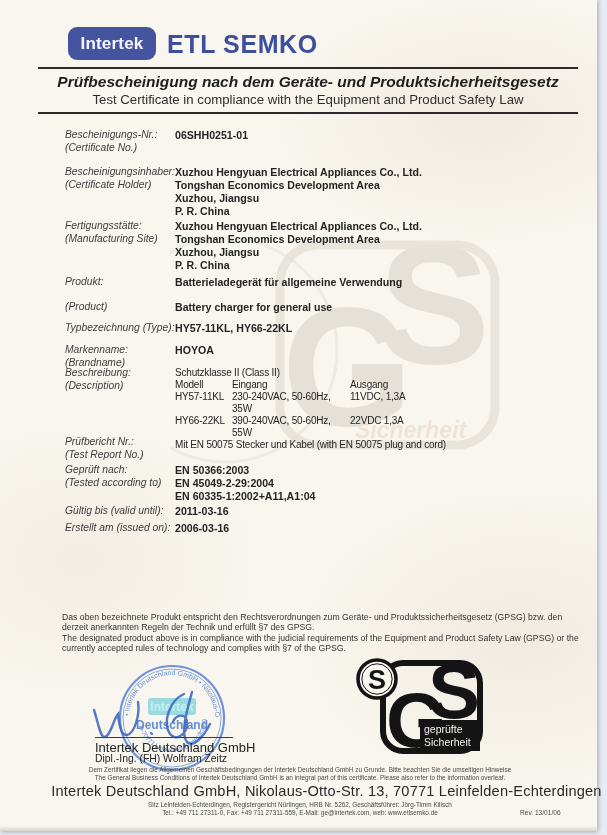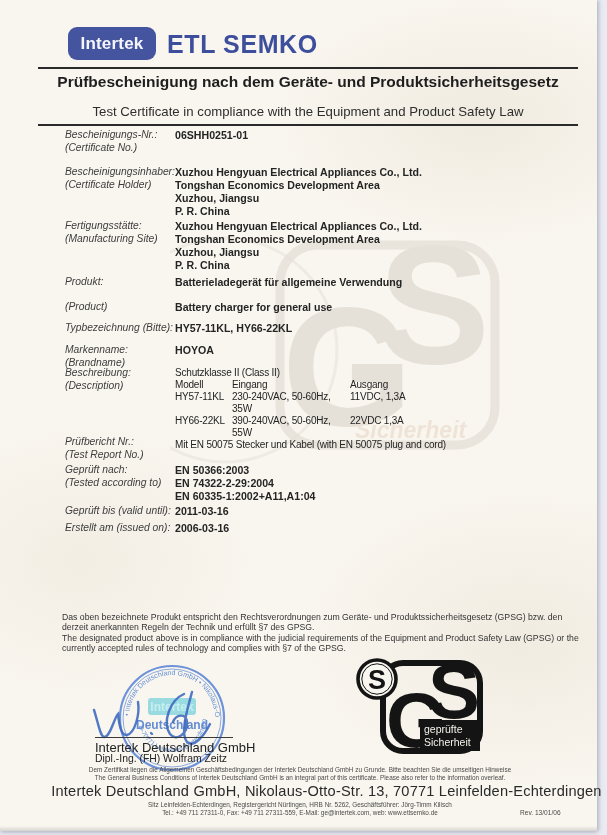--- a/index.html
+++ b/index.html
@@ -26,22 +26,22 @@
   }
   .brand-text{
     position:absolute;left:167px;top:30px;
     font-size:25px;font-weight:bold;color:#3d4f9c;letter-spacing:.6px;
   }
   .title-block{
     position:absolute;left:38px;top:67px;width:540px;
     border-top:2px solid #2a2a2a;border-bottom:2px solid #2a2a2a;
     padding:4px 0 5px 0;text-align:center;
   }
-  .title-de{font-size:15.5px;font-weight:bold;color:#1e1e1e;}
-  .title-en{font-size:13.2px;color:#2e2e2e;margin-top:13px;}
+  .title-de{font-size:15.5px;font-weight:bold;color:#1e1e1e;font-style:italic;}
+  .title-en{font-size:13.2px;color:#2e2e2e;margin-top:1px;}
   
   .row{position:absolute;left:65px;width:525px;display:flex;}
   .lbl{width:110px;flex:0 0 110px;font-style:italic;font-size:10.3px;line-height:12.6px;color:#3d3d3d;}
   .val{font-weight:bold;font-size:10.6px;line-height:13px;color:#242424;}
   .spec-table{font-weight:normal;font-size:10px;line-height:12px;color:#242424;letter-spacing:-.2px;}
   .spec-tr{display:flex;}
   .spec-c1{width:57px;flex:0 0 57px;}
   .spec-c2{width:118px;flex:0 0 118px;}
   
   .compliance{
@@ -129,21 +129,21 @@
     <div class="lbl">(Product)</div>
     <div class="val">Battery charger for general use</div>
   </div>
 
   <div class="row" style="top:276px">
     <div class="lbl">Produkt:</div>
     <div class="val">Batterieladegerät für allgemeine Verwendung</div>
   </div>
 
   <div class="row" style="top:322px">
-    <div class="lbl">Typbezeichnung (Bitte):</div>
+    <div class="lbl">Typbezeichnung (Type):</div>
     <div class="val">HY57-11KL, HY66-22KL</div>
   </div>
 
   <div class="row" style="top:344px">
     <div class="lbl">
       <div>Markenname:</div>
       <div>(Brandname)</div>
     </div>
     <div class="val">HOYOA</div>
   </div>
@@ -181,27 +181,27 @@
     </div>
   </div>
 
   <div class="row" style="top:464px">
     <div class="lbl">
       <div>Geprüft nach:</div>
       <div>(Tested according to)</div>
     </div>
     <div class="val">
       <div>EN 50366:2003</div>
-      <div>EN 74322-2-29:2004</div>
+      <div>EN 45049-2-29:2004</div>
       <div>EN 60335-1:2002+A11,A1:04</div>
     </div>
   </div>
 
   <div class="row" style="top:505px">
-    <div class="lbl">Geprüft bis (valid until):</div>
+    <div class="lbl">Gültig bis (valid until):</div>
     <div class="val">2011-03-16</div>
   </div>
 
   <div class="row" style="top:522px">
     <div class="lbl">Erstellt am (issued on):</div>
     <div class="val">2006-03-16</div>
   </div>
 
   <div class="compliance">
     <div>Das oben bezeichnete Produkt entspricht den Rechtsverordnungen zum Geräte- und Produktssicherheitsgesetz (GPSG) bzw. den derzeit anerkannten Regeln der Technik und erfüllt §7 des GPSG.</div>

